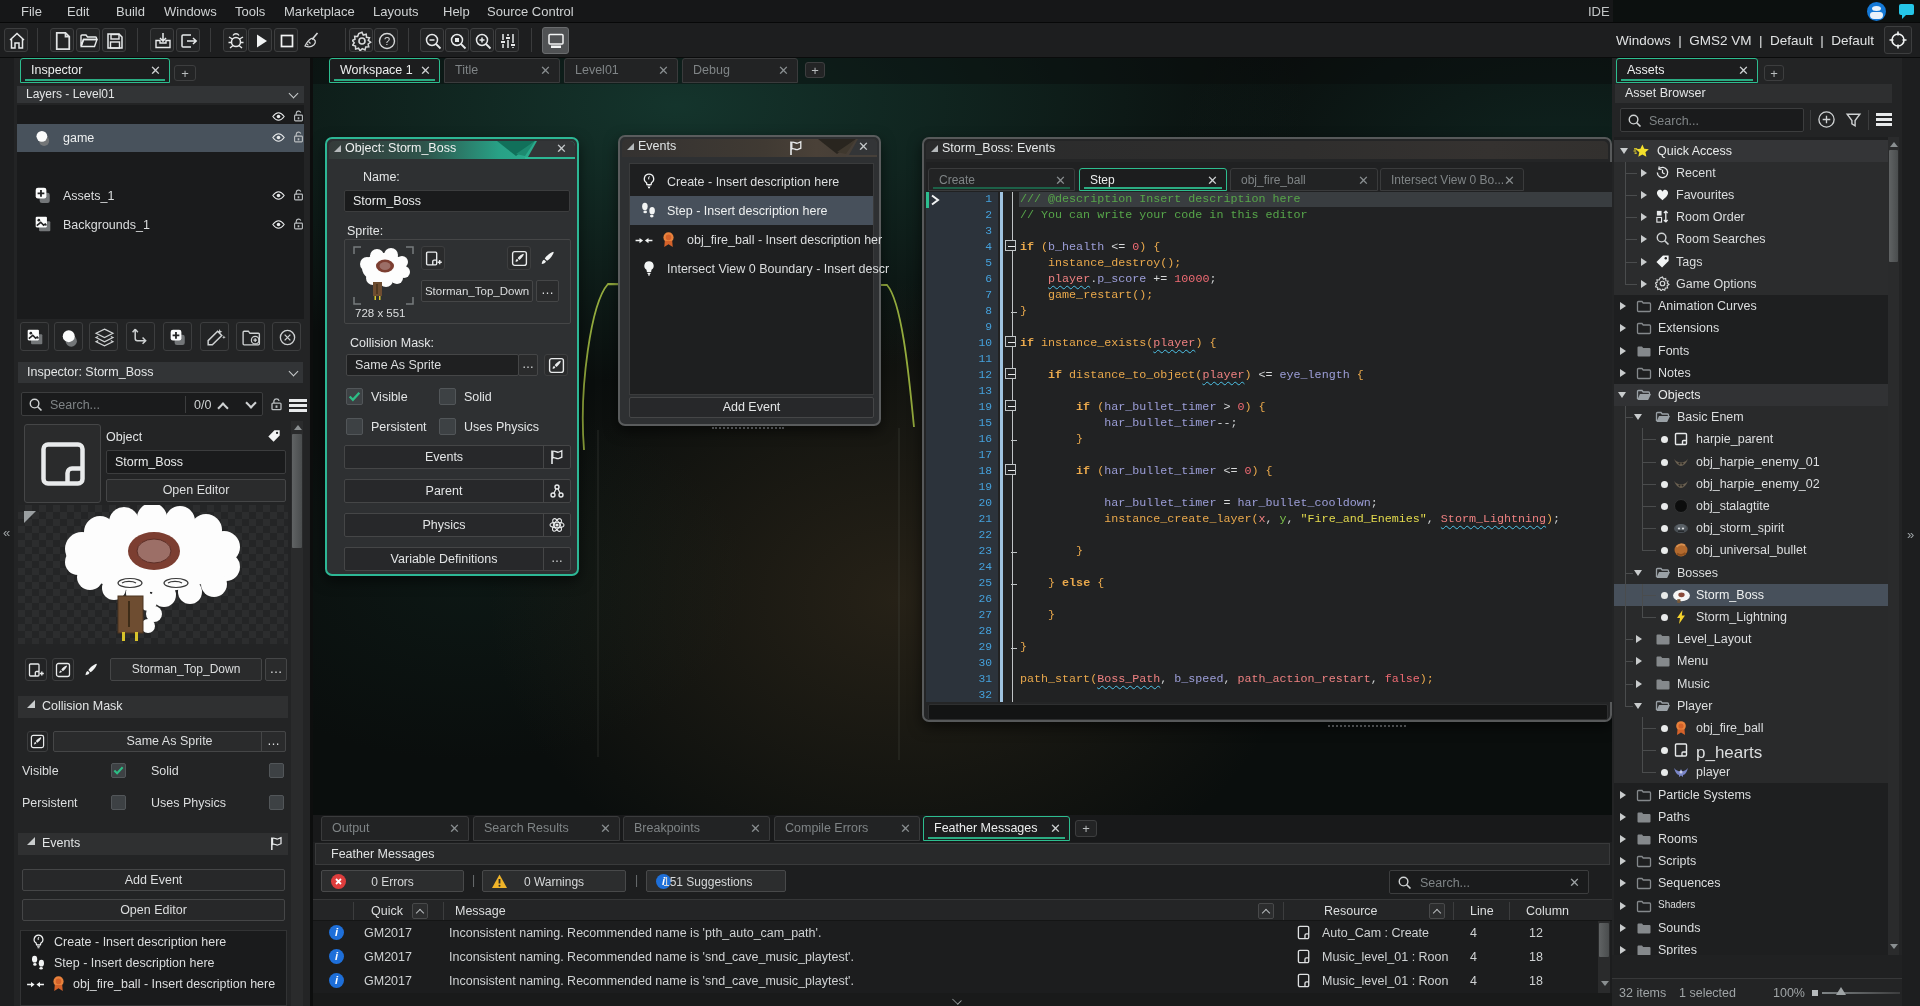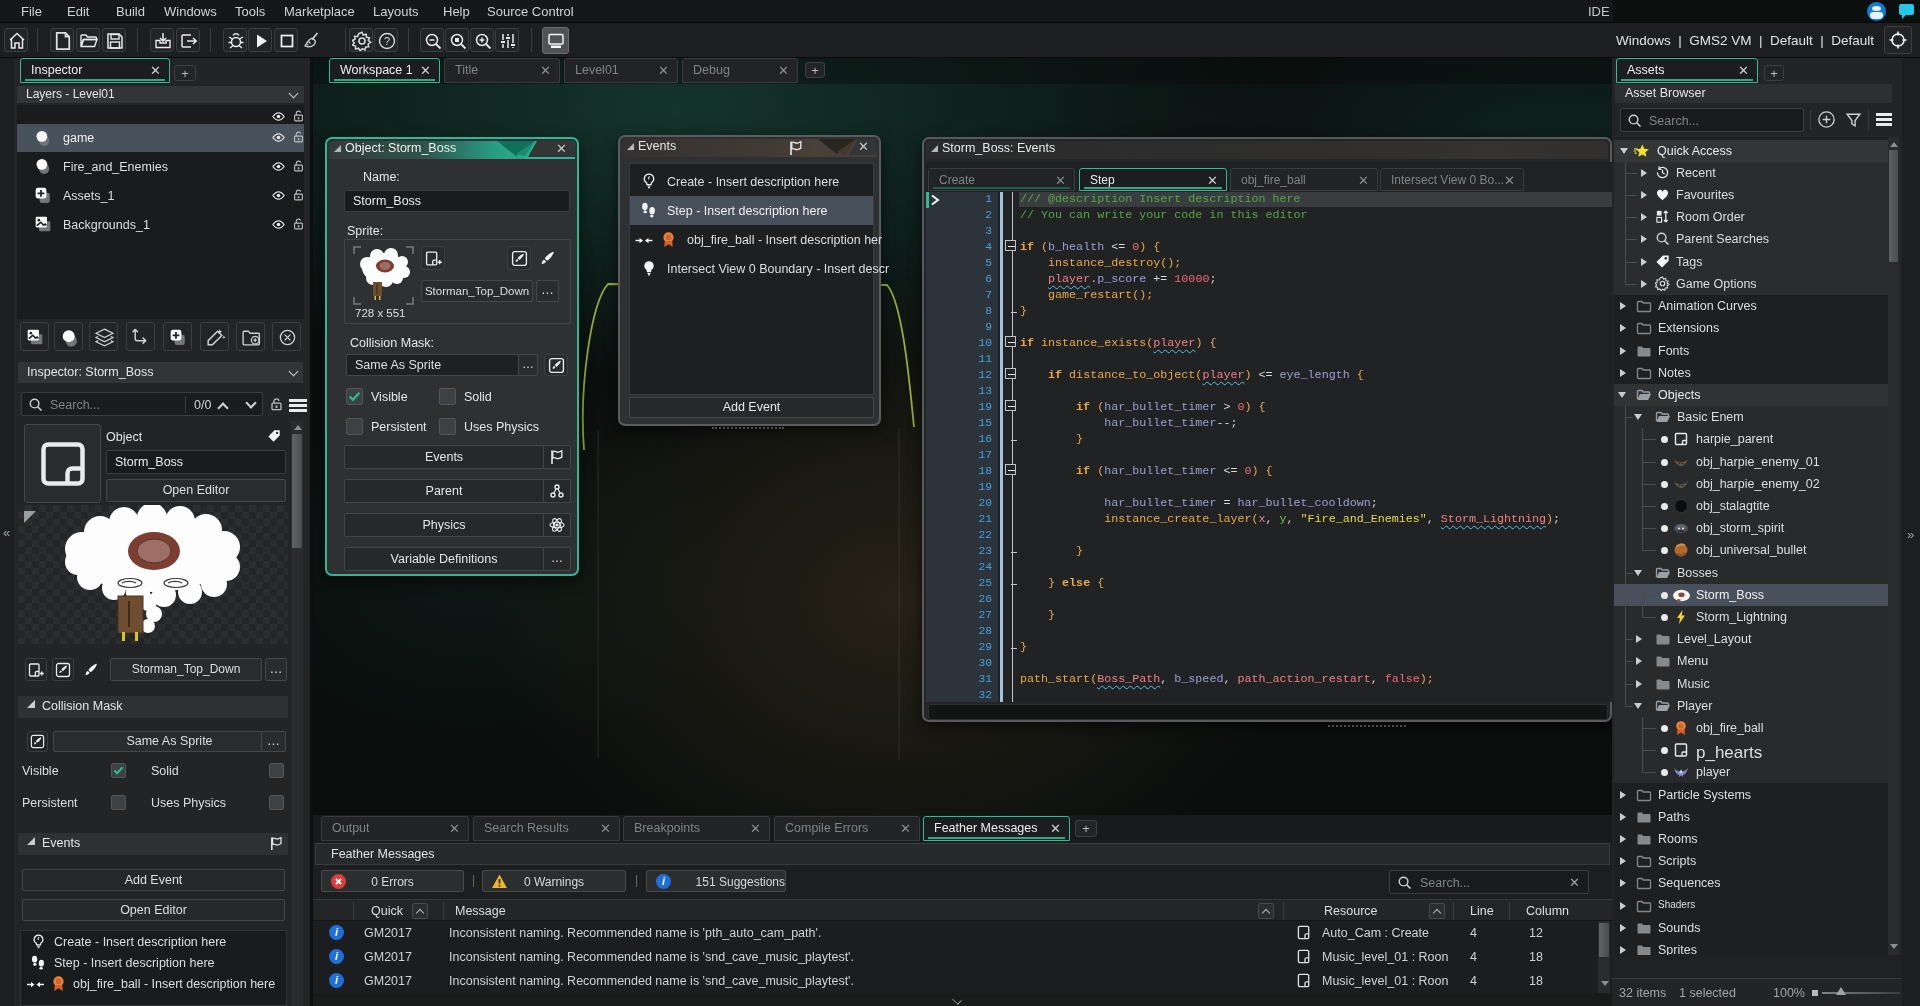--- a/index.html
+++ b/index.html
@@ -371,32 +371,20 @@
         </svg>
   <div class="abs" style="left:0;top:19px;width:287px;height:28px;background:#48525c">
     <svg class="abs" style="left:17px;top:5px" width="18" height="18" viewBox="0 0 16 16">
             <use href="#inst"></use>
           </svg>
     <span class="abs" style="left:46px;top:7px;font-size:12.5px;color:#eef0f0">game</span>
     <svg class="abs" style="left:254px;top:7px" width="15" height="13" viewBox="0 0 16 16">
             <use href="#eye"></use>
           </svg>
     <svg class="abs" style="left:275px;top:6px" width="13" height="14" viewBox="0 0 16 16">
-            <use href="#lock"></use>
-          </svg>
-  </div>
-  <div class="abs" style="left:0;top:47px;width:287px;height:29px">
-    <svg class="abs" style="left:17px;top:5px" width="18" height="18" viewBox="0 0 16 16">
-            <use href="#inst"></use>
-          </svg>
-    <span class="abs" style="left:46px;top:8px;font-size:12.5px;color:#dcdedf">Fire_and_Enemies</span>
-    <svg class="abs" style="left:254px;top:8px" width="15" height="13" viewBox="0 0 16 16">
-            <use href="#eye"></use>
-          </svg>
-    <svg class="abs" style="left:275px;top:7px" width="13" height="14" viewBox="0 0 16 16">
             <use href="#lock"></use>
           </svg>
   </div>
   <div class="abs" style="left:0;top:76px;width:287px;height:29px">
     <svg class="abs" style="left:17px;top:5px" width="18" height="18" viewBox="0 0 16 16">
             <use href="#assetlayer"></use>
           </svg>
     <span class="abs" style="left:46px;top:8px;font-size:12.5px;color:#dcdedf">Assets_1</span>
     <svg class="abs" style="left:254px;top:8px" width="15" height="13" viewBox="0 0 16 16">
             <use href="#eye"></use>
@@ -913,21 +901,21 @@
             <path d="M8.5 6 v4.5" stroke="#2a2b2c" stroke-width="1.8"></path>
             <circle cx="8.5" cy="12.8" r="1" fill="#2a2b2c"></circle>
           </svg>
     <span class="abs" style="left:0;right:0;top:4px;text-align:center;color:#d6d8d9;font-size:12px">0 Warnings</span>
   </div>
   <span class="abs" style="left:322px;top:58px;color:#6a6e70">|</span>
   <div class="abs" style="left:333px;top:55px;width:140px;height:22px;background:#2c2d2e;border:1px solid #48494a;border-radius:2px">
     <div class="abs" style="left:9px;top:3px;width:15px;height:15px;border-radius:50%;background:#1e6fd9">
             <span style="position:absolute;left:0;right:0;top:1px;text-align:center;color:#fff;font-size:11px;font-style:italic;font-weight:bold">i</span>
           </div>
-    <span class="abs" style="left:16px;right:0;top:4px;text-align:right;color:#d6d8d9;font-size:12px">151 Suggestions</span>
+    <span class="abs" style="left:16px;right:0;top:4px;text-align:left;color:#d6d8d9;font-size:12px">151 Suggestions</span>
   </div>
   <div class="abs" style="left:1076px;top:55px;width:200px;height:24px;background:#1a1b1c;border:1px solid #3c3d3e;border-radius:2px">
     <svg class="abs" style="left:7px;top:4px" width="15" height="15" viewBox="0 0 16 16">
             <use href="#mag"></use>
           </svg>
     <span class="abs" style="left:30px;top:5px;color:#7f8486;font-size:12.5px">Search...</span>
     <span class="abs" style="right:8px;top:4px;color:#9fa4a6;font-size:13px">✕</span>
   </div>
   <div class="abs" style="left:0;top:84px;width:1299px;height:22px;background:#242526;border-top:1px solid #363738;border-bottom:1px solid #141515">
     <div class="abs" style="left:40px;top:2px;width:1px;height:18px;background:#3c3d3e"></div>
@@ -1067,21 +1055,21 @@
       <span class="abs" style="left:64px;top:130px;font-size:12.5px;color:#dcdedf">Favourites</span>
       <div class="abs" style="left:29px;top:155px;width:0;height:0;border-top:4.5px solid transparent;border-bottom:4.5px solid transparent;border-left:6.5px solid #c9cccd"></div>
       <svg class="abs" style="left:43px;top:151px" width="15" height="15" viewBox="0 0 16 16">
         <use href="#roomorder"></use>
       </svg>
       <span class="abs" style="left:64px;top:152px;font-size:12.5px;color:#dcdedf">Room Order</span>
       <div class="abs" style="left:29px;top:177px;width:0;height:0;border-top:4.5px solid transparent;border-bottom:4.5px solid transparent;border-left:6.5px solid #c9cccd"></div>
       <svg class="abs" style="left:43px;top:173px" width="15" height="15" viewBox="0 0 16 16">
         <use href="#mag"></use>
       </svg>
-      <span class="abs" style="left:64px;top:174px;font-size:12.5px;color:#dcdedf">Parent Searches</span>
+      <span class="abs" style="left:64px;top:174px;font-size:12.5px;color:#dcdedf">Room Searches</span>
       <div class="abs" style="left:29px;top:200px;width:0;height:0;border-top:4.5px solid transparent;border-bottom:4.5px solid transparent;border-left:6.5px solid #c9cccd"></div>
       <svg class="abs" style="left:43px;top:196px" width="15" height="15" viewBox="0 0 16 16">
         <use href="#tag"></use>
       </svg>
       <span class="abs" style="left:64px;top:197px;font-size:12.5px;color:#dcdedf">Tags</span>
       <div class="abs" style="left:29px;top:222px;width:0;height:0;border-top:4.5px solid transparent;border-bottom:4.5px solid transparent;border-left:6.5px solid #c9cccd"></div>
       <svg class="abs" style="left:43px;top:218px" width="15" height="15" viewBox="0 0 16 16">
         <use href="#gear"></use>
       </svg>
       <span class="abs" style="left:64px;top:219px;font-size:12.5px;color:#dcdedf">Game Options</span>

